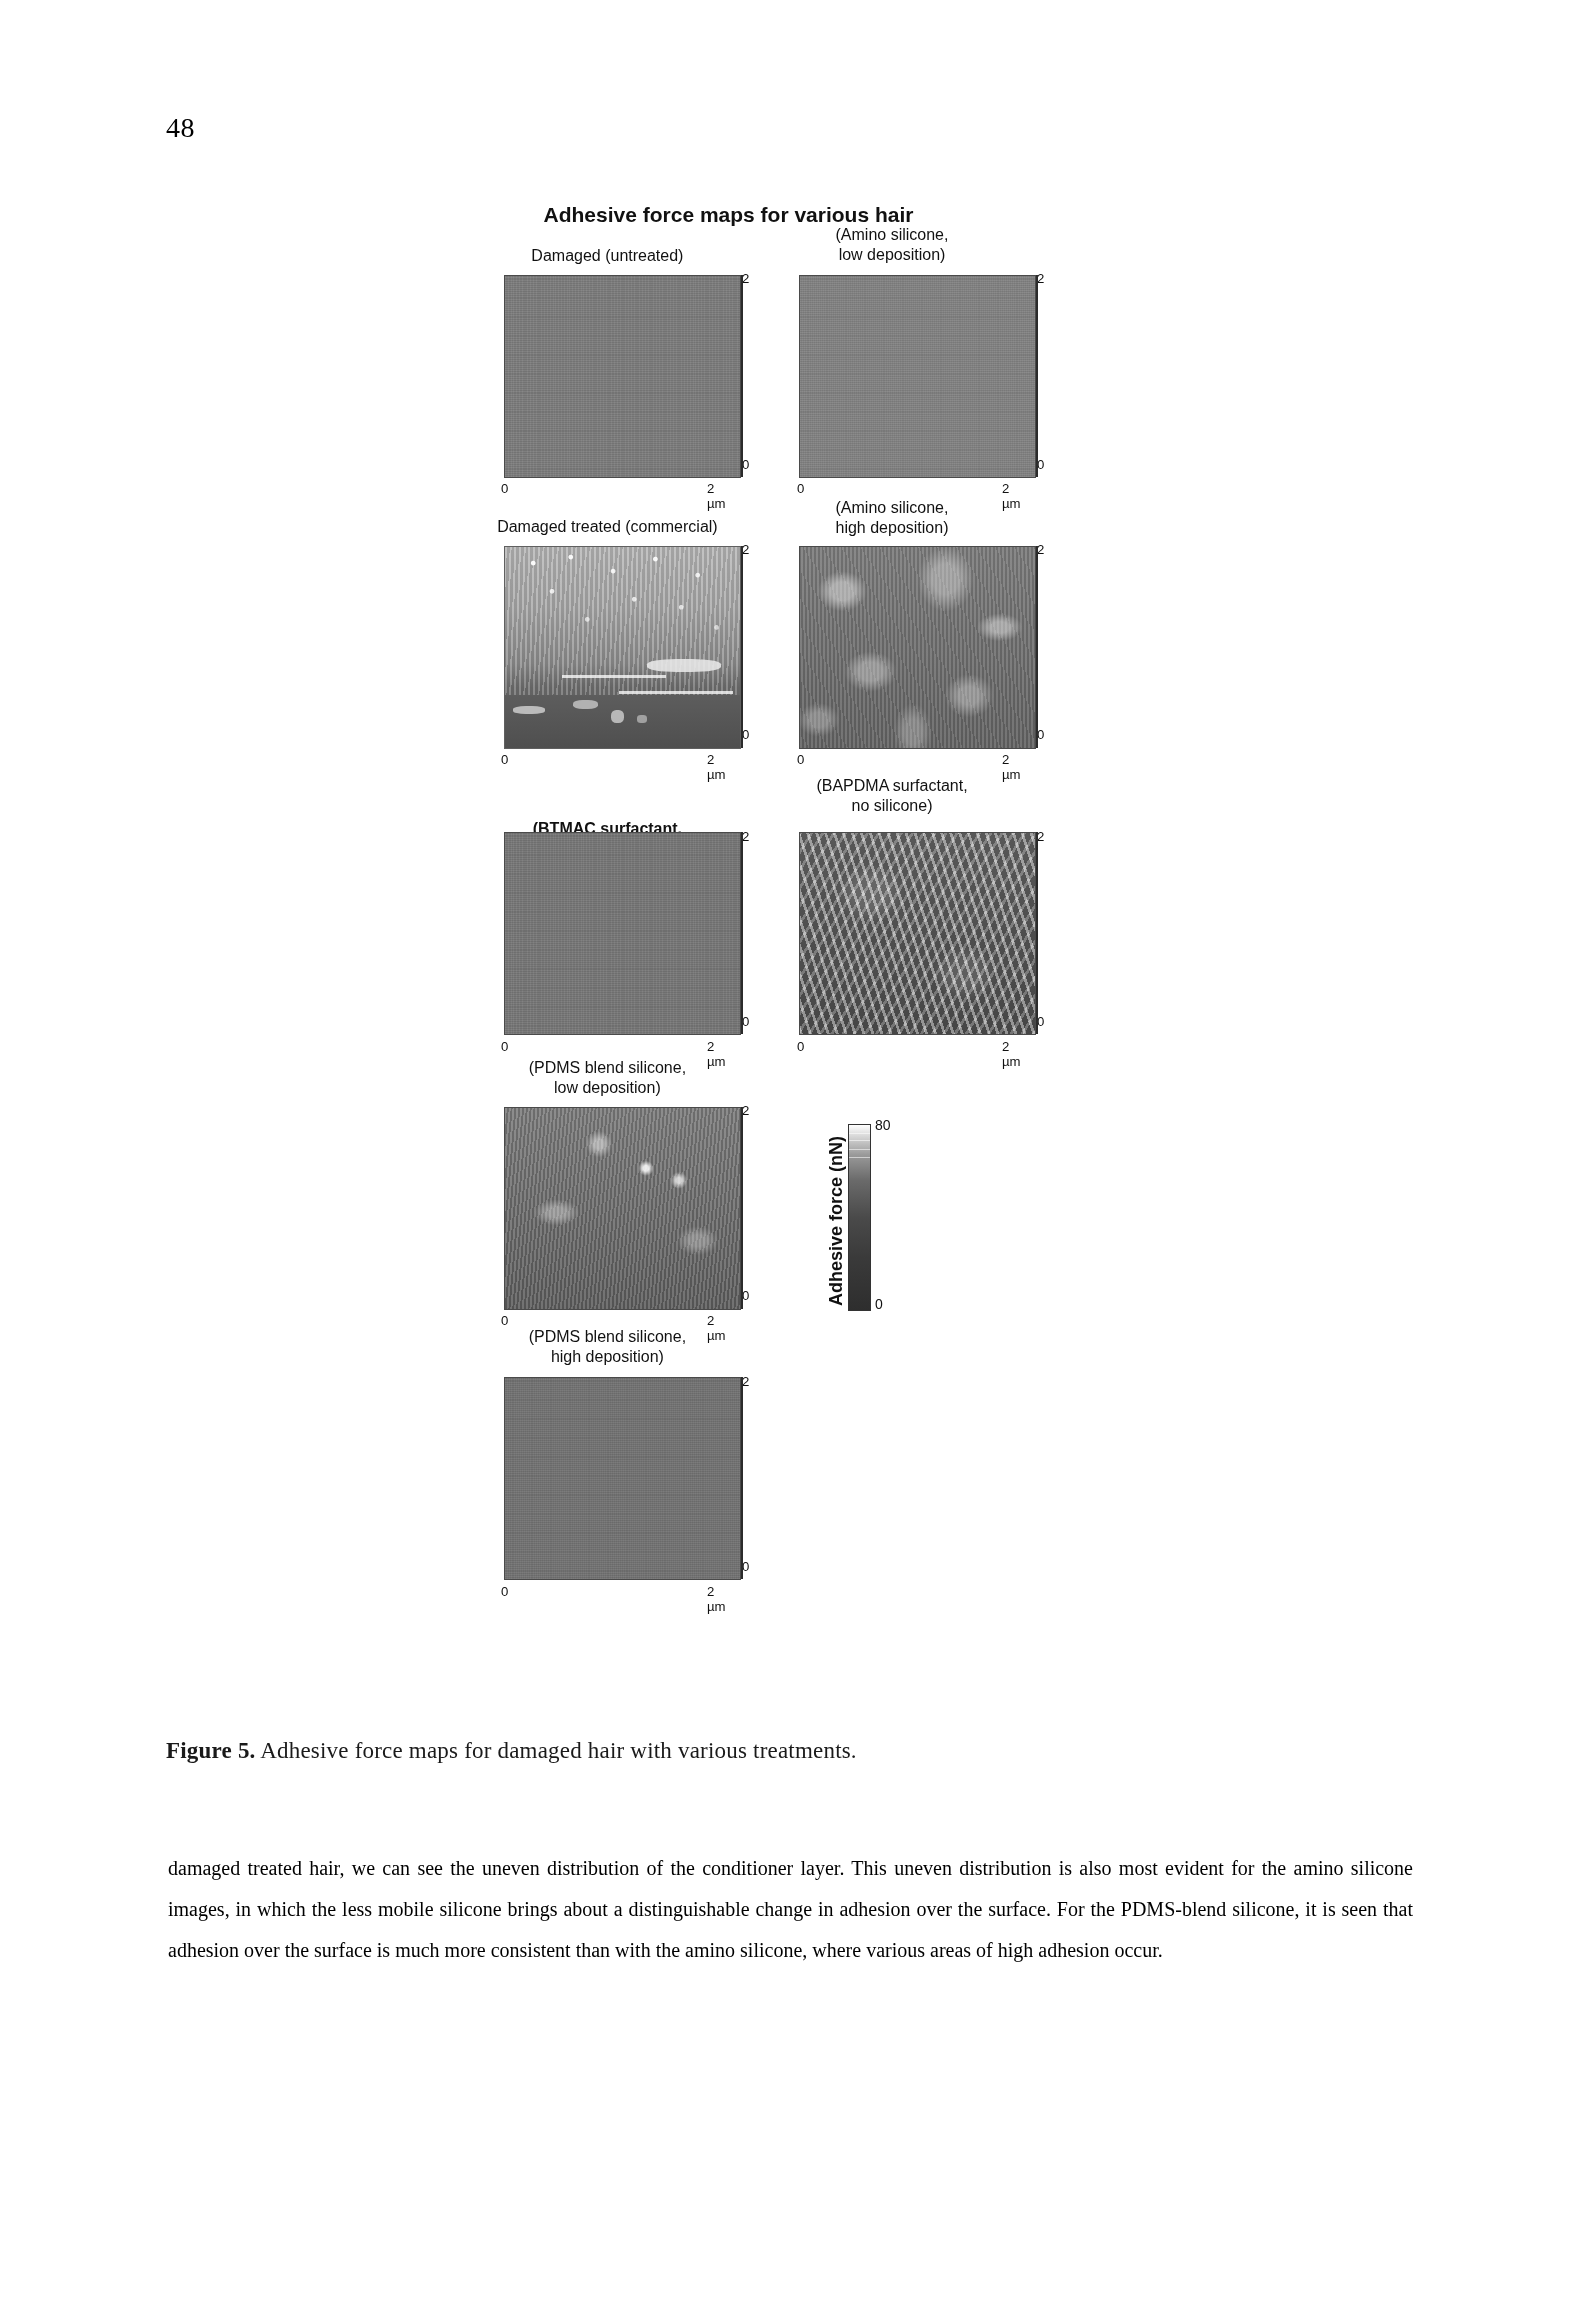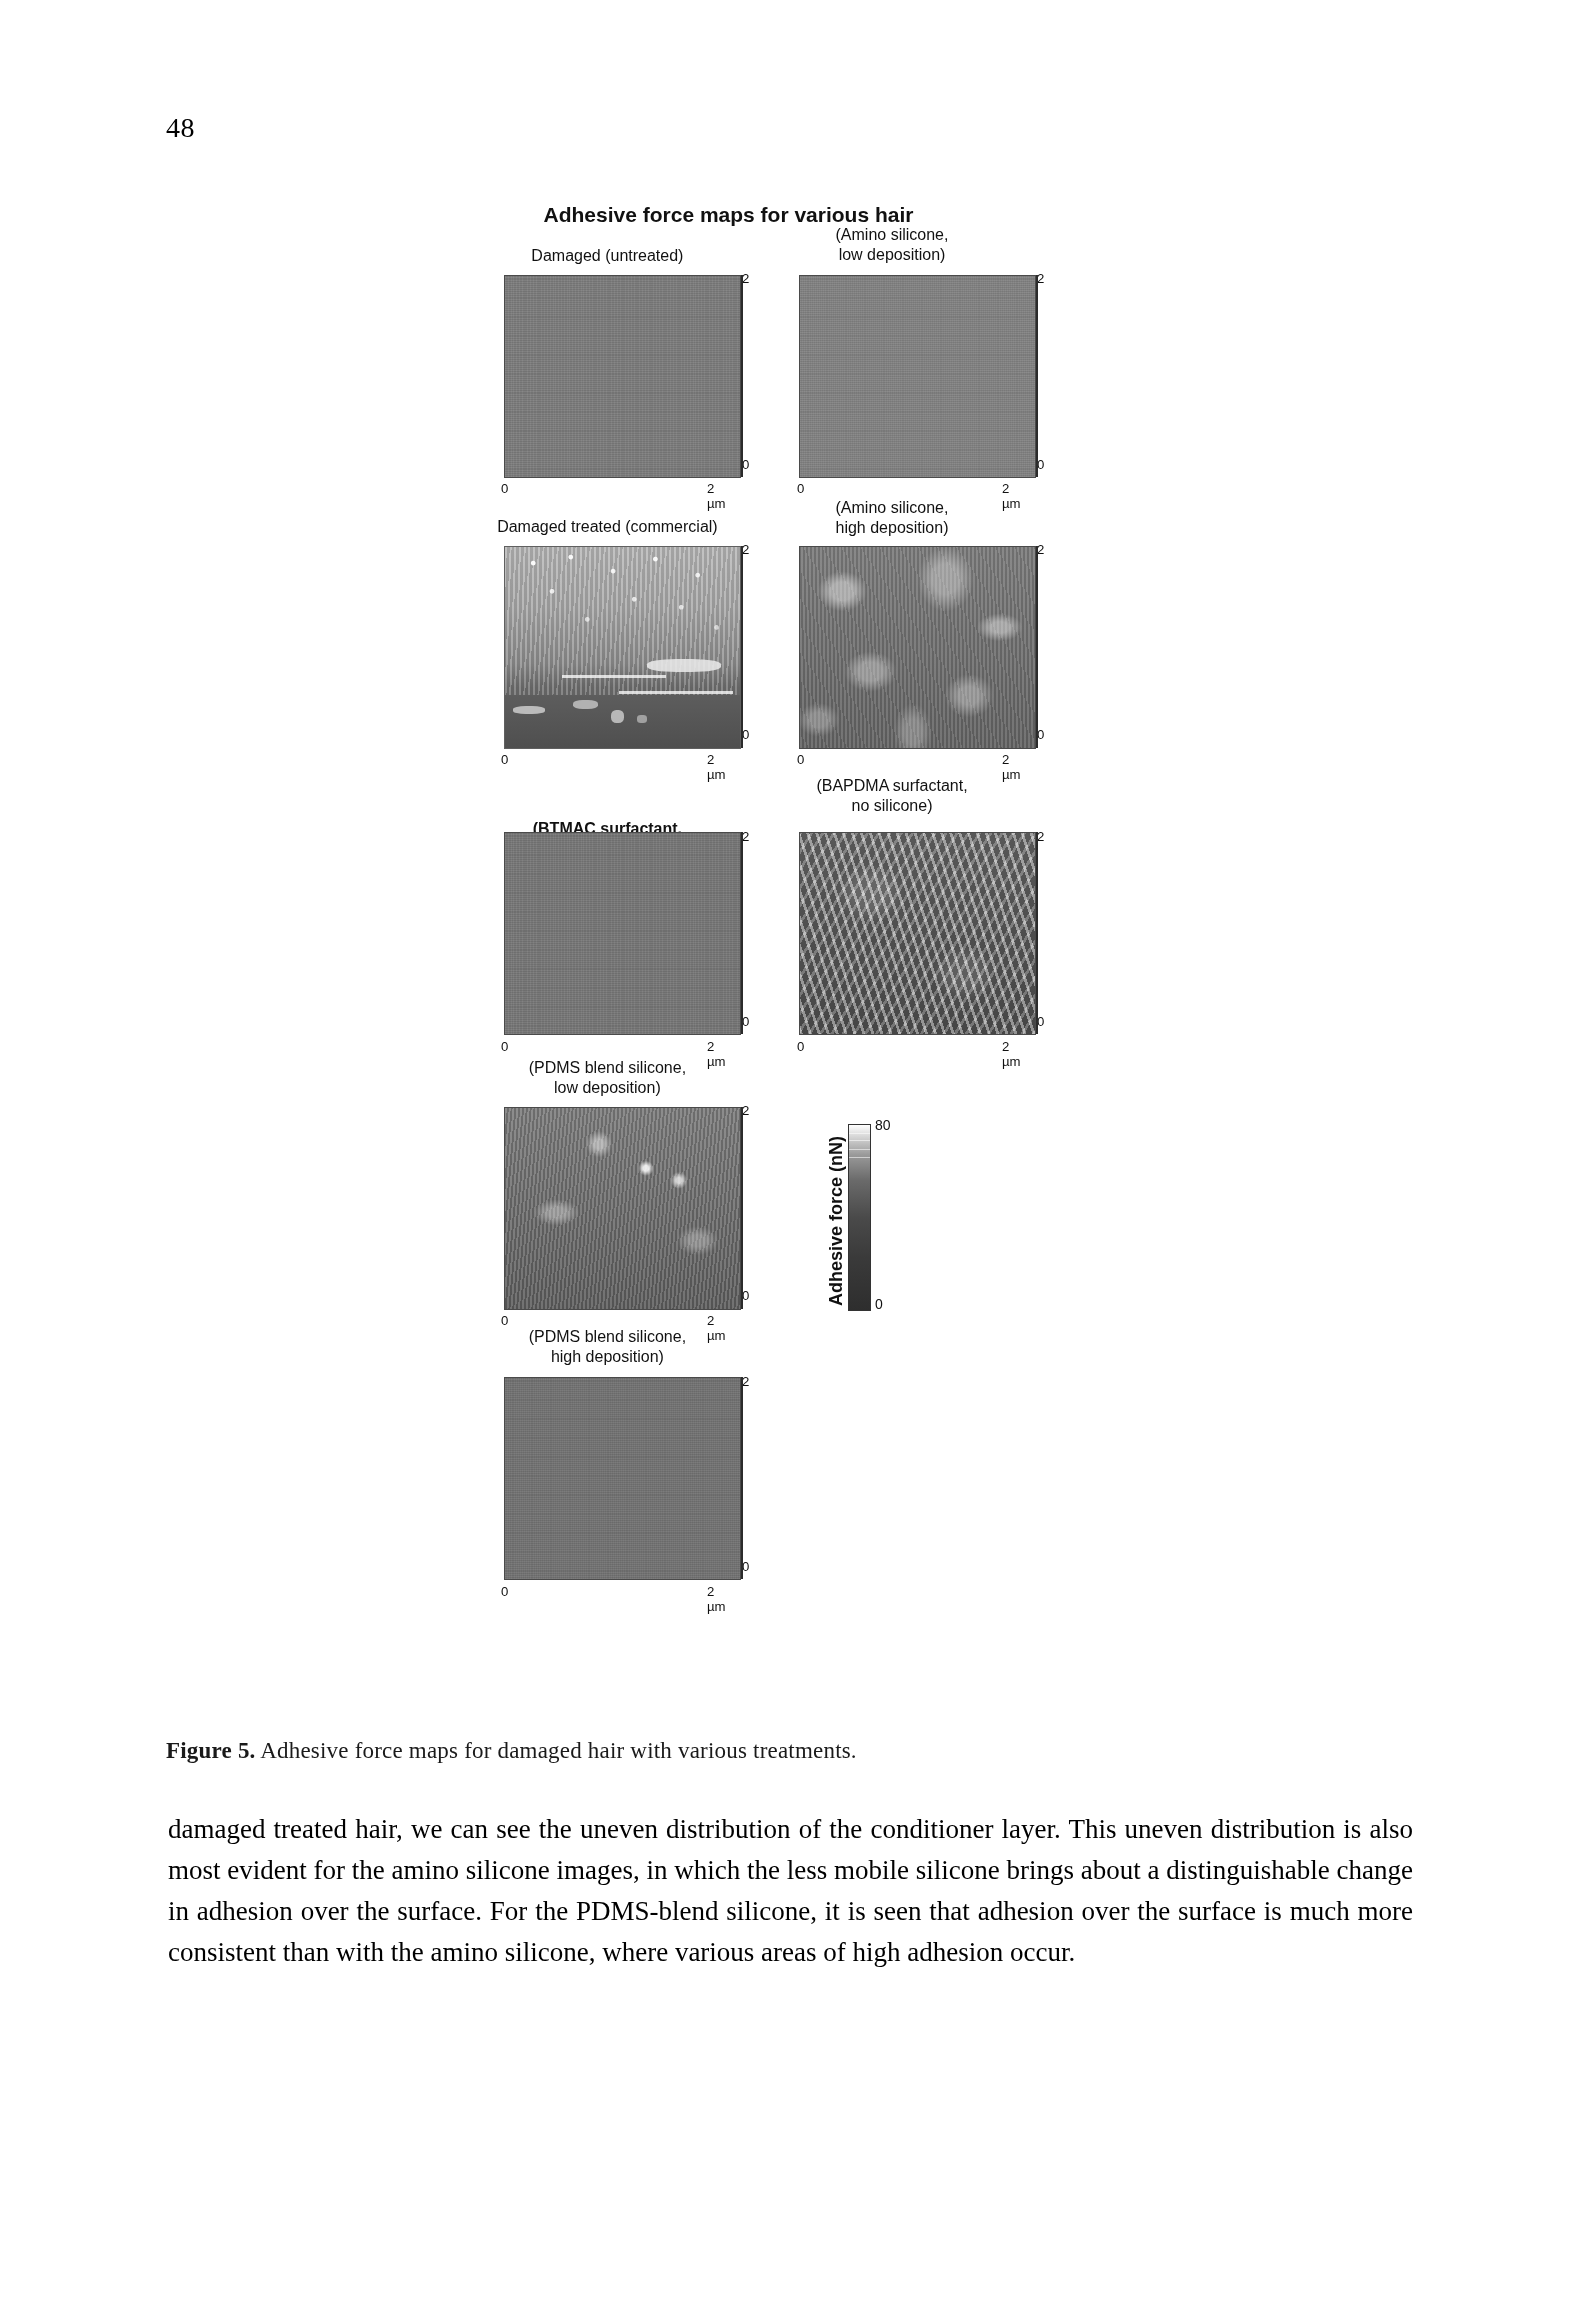--- a/index.html
+++ b/index.html
@@ -249,24 +249,25 @@
     color: #1a1a1a;
   }
   .fig-caption b {
     font-weight: bold;
   }
 
   .body-text {
     position: absolute;
     left: 168px;
     width: 1245px;
-    font-size: 27px;
+    font-size: 20px;
     line-height: 41px;
     text-align: justify;
     color: #000;
+    margin-top: 39px;
   }
   #para1 { top: 1809px; }
   #para2 { top: 2118px; }
 </style>
 </head>
 <body>
 
 <div class="page">
 
   <div class="running-head">

